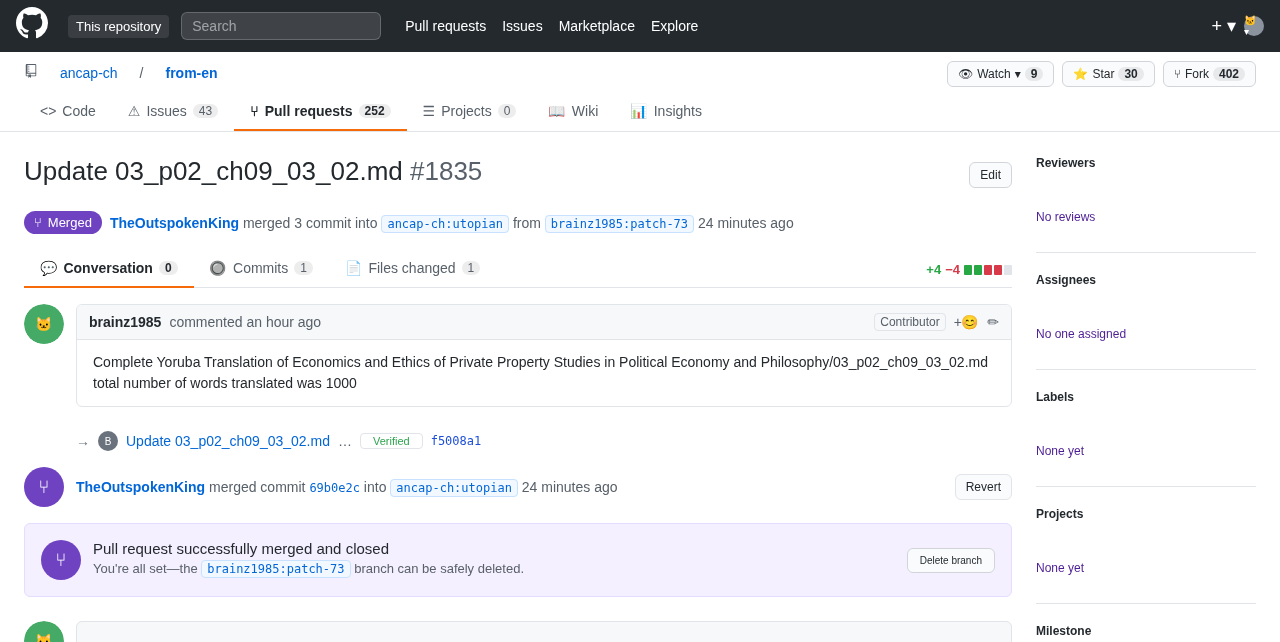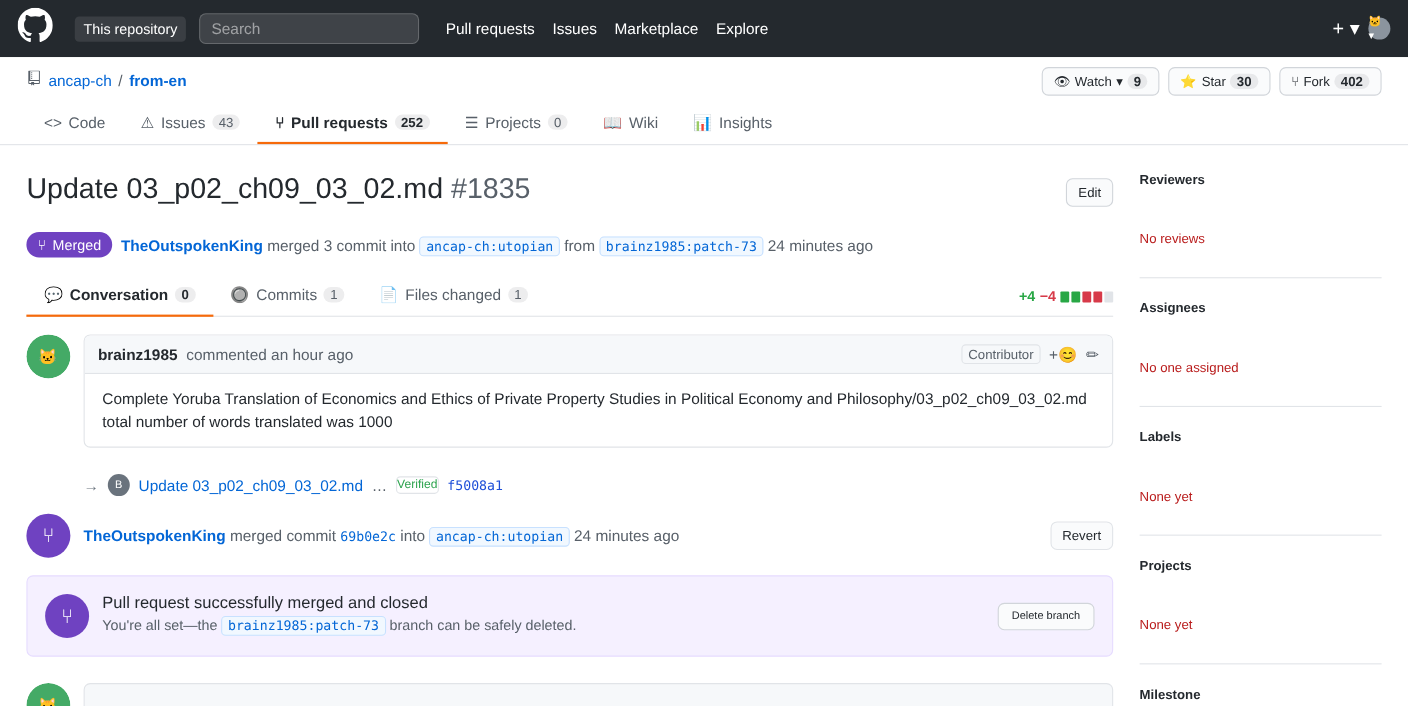--- a/index.html
+++ b/index.html
@@ -42,21 +42,21 @@
 
     
     .sub-header {
       background: #fff;
       border-bottom: 1px solid #e1e4e8;
       padding: 12px 24px 0 24px;
     }
     .breadcrumb {
       display: flex;
       align-items: center;
-      gap: 6px;
+      gap: 22px;
       margin-bottom: 12px;
       font-size: 14px;
     }
     .breadcrumb-icon { color: #586069; font-size: 14px; }
     .breadcrumb-owner { color: #0366d6; text-decoration: none; }
     .breadcrumb-separator { color: #586069; }
     .breadcrumb-repo { color: #0366d6; text-decoration: none; font-weight: 600; }
     .repo-actions {
       display: flex;
       gap: 8px;
@@ -272,21 +272,21 @@
       margin-left: 52px;
       font-size: 14px;
       color: #586069;
     }
     .commit-link { color: #0366d6; text-decoration: none; }
     .commit-hash { font-family: monospace; color: #0366d6; font-size: 12px; }
     .commit-verified {
       background: #fff;
       border: 1px solid #e1e4e8;
       border-radius: 4px;
-      padding: 1px 0;
+      padding: 1px 12px;
       font-size: 11px;
       color: #2ea44f;
     }
     .commit-hash-short { font-family: monospace; font-size: 12px; color: #1d4ed8; }
 
     
     .merge-event {
       display: flex;
       align-items: center;
       gap: 12px;
@@ -340,21 +340,21 @@
       color: #24292e;
       cursor: pointer;
       white-space: nowrap;
       align-self: center;
     }
 
     
     .sidebar-section { margin-bottom: 20px; border-bottom: 1px solid #e1e4e8; padding-bottom: 28px; }
     .sidebar-section:last-child { border-bottom: none; }
     .sidebar-title { font-size: 12px; font-weight: 600; color: #24292e; margin-bottom: 8px; }
-    .sidebar-value { font-size: 12px; color: #b91c1c; margin-top: 40px; }
+    .sidebar-value { font-size: 12px; color: #4c1d95; margin-top: 40px; }
     .comment-container, .commit-row, .merge-event, .pr-merged-box {
       position: relative;
       z-index: 1;
     }
   </style>
 </head>
 <body>
 
 <nav class="topnav">
   <span class="topnav-logo">

